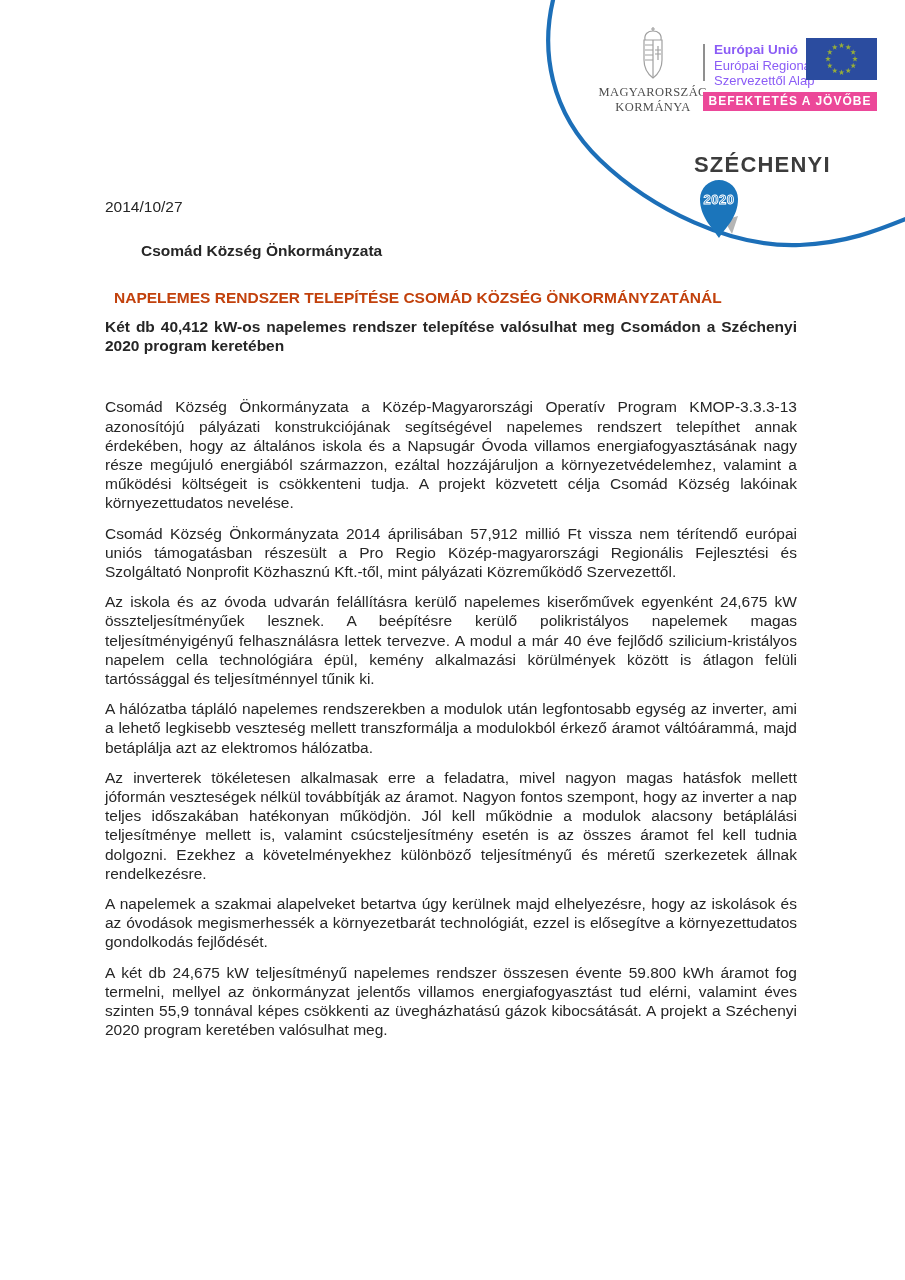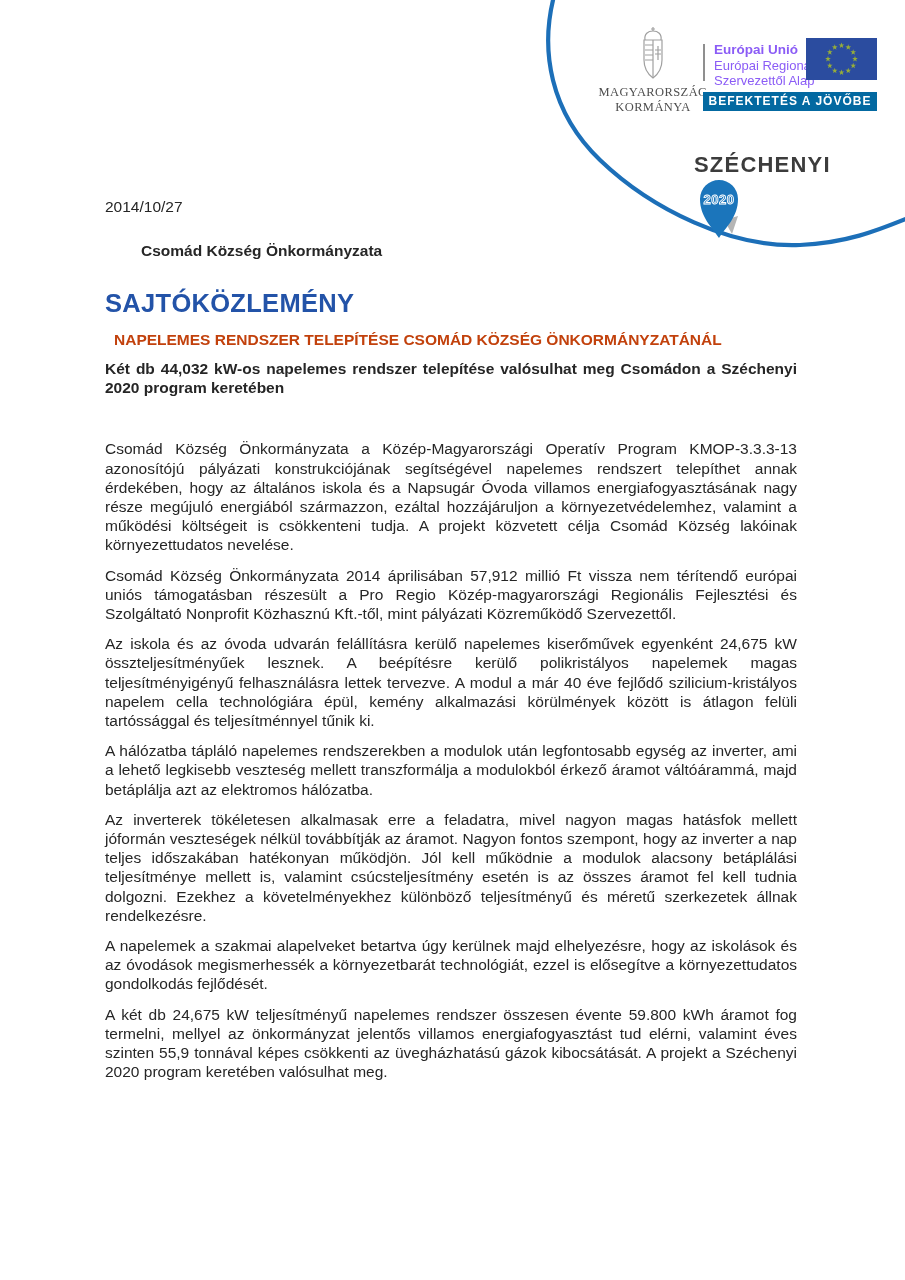--- a/index.html
+++ b/index.html
@@ -22,21 +22,21 @@
 
   .divider { position:absolute; left:703px; top:44px; width:2px; height:37px; background:#8f8f8f; }
 
   .eu-text { position:absolute; left:714px; top:42px; font-size:13px; line-height:15.5px; color:#8b5cf6; }
   .eu-text .b { font-weight:bold; font-size:13.5px; }
 
   .eu-flag { position:absolute; left:806px; top:38px; }
 
   .banner {
     position:absolute; left:703px; top:92px; width:174px; height:19px;
-    background:#0369a1; color:#ffffff; font-weight:bold; font-size:12px;
+    background:#ec4899; color:#ffffff; font-weight:bold; font-size:12px;
     letter-spacing:1px; text-align:center; line-height:19px;
   }
 
   .szechenyi { position:absolute; left:694px; top:140px; display:flex; align-items:flex-start;flex-direction:column; }
   .sz-name {
     margin-top:12px; font-size:22px; font-weight:bold; color:#3c3c3c;
     letter-spacing:1.2px; white-space:nowrap;
   }
   .sz-pin { margin-left:3px; }
 
@@ -116,23 +116,22 @@
         <path d="M22 60 C 15 49 3 39 3 21 A 19 19 0 1 1 41 21 C 41 39 29 49 22 60 Z" fill="#1b75bb"></path>
         <text x="22" y="26" text-anchor="middle" font-family="Liberation Sans, sans-serif" font-size="13" font-weight="bold" fill="none" stroke="#ffffff" stroke-width="0.9" letter-spacing="0.5">2020</text>
       </svg>
     </div>
 
   </div>
 
   <div class="content">
     <div class="date">2014/10/27</div>
     <div class="org">Csomád Község Önkormányzata</div>
-    <h1 class="title">SAJTÓKÖZLEMÉNY</h1>
     <h2 class="subtitle">NAPELEMES RENDSZER TELEPÍTÉSE CSOMÁD KÖZSÉG ÖNKORMÁNYZATÁNÁL</h2>
-    <p class="lead">Két db 44,032 kW-os napelemes rendszer telepítése valósulhat meg Csomádon a Széchenyi 2020 program keretében</p>
+    <p class="lead">Két db 40,412 kW-os napelemes rendszer telepítése valósulhat meg Csomádon a Széchenyi 2020 program keretében</p>
     <p>Csomád Község Önkormányzata a Közép-Magyarországi Operatív Program KMOP-3.3.3-13 azonosítójú pályázati konstrukciójának segítségével napelemes rendszert telepíthet annak érdekében, hogy az általános iskola és a Napsugár Óvoda villamos energiafogyasztásának nagy része megújuló energiából származzon, ezáltal hozzájáruljon a környezetvédelemhez, valamint a működési költségeit is csökkenteni tudja. A projekt közvetett célja Csomád Község lakóinak környezettudatos nevelése.</p>
     <p>Csomád Község Önkormányzata 2014 áprilisában 57,912 millió Ft vissza nem térítendő európai uniós támogatásban részesült a Pro Regio Közép-magyarországi Regionális Fejlesztési és Szolgáltató Nonprofit Közhasznú Kft.-től, mint pályázati Közreműködő Szervezettől.</p>
     <p>Az iskola és az óvoda udvarán felállításra kerülő napelemes kiserőművek egyenként 24,675 kW összteljesítményűek lesznek. A beépítésre kerülő polikristályos napelemek magas teljesítményigényű felhasználásra lettek tervezve. A modul a már 40 éve fejlődő szilicium-kristályos napelem cella technológiára épül, kemény alkalmazási körülmények között is átlagon felüli tartóssággal és teljesítménnyel tűnik ki.</p>
     <p>A hálózatba tápláló napelemes rendszerekben a modulok után legfontosabb egység az inverter, ami a lehető legkisebb veszteség mellett transzformálja a modulokból érkező áramot váltóárammá, majd betáplálja azt az elektromos hálózatba.</p>
     <p>Az inverterek tökéletesen alkalmasak erre a feladatra, mivel nagyon magas hatásfok mellett jóformán veszteségek nélkül továbbítják az áramot. Nagyon fontos szempont, hogy az inverter a nap teljes időszakában hatékonyan működjön. Jól kell működnie a modulok alacsony betáplálási teljesítménye mellett is, valamint csúcsteljesítmény esetén is az összes áramot fel kell tudnia dolgozni. Ezekhez a követelményekhez különböző teljesítményű és méretű szerkezetek állnak rendelkezésre.</p>
     <p>A napelemek a szakmai alapelveket betartva úgy kerülnek majd elhelyezésre, hogy az iskolások és az óvodások megismerhessék a környezetbarát technológiát, ezzel is elősegítve a környezettudatos gondolkodás fejlődését.</p>
     <p>A két db 24,675 kW teljesítményű napelemes rendszer összesen évente 59.800 kWh áramot fog termelni, mellyel az önkormányzat jelentős villamos energiafogyasztást tud elérni, valamint éves szinten 55,9 tonnával képes csökkenti az üvegházhatású gázok kibocsátását. A projekt a Széchenyi 2020 program keretében valósulhat meg.</p>
   </div>
 
 </div>

